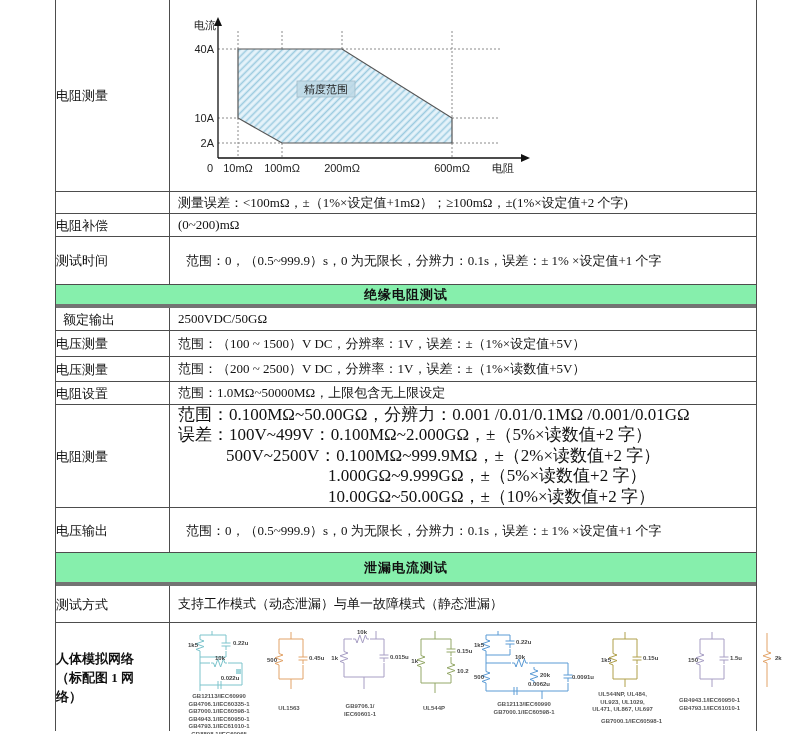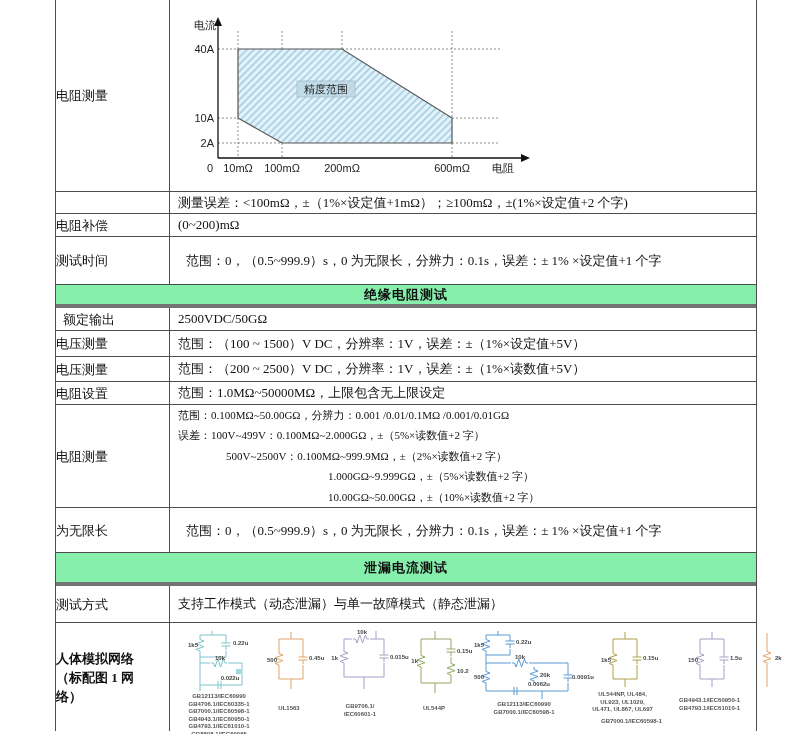--- a/index.html
+++ b/index.html
@@ -24,21 +24,21 @@
     flex:1;display:flex;align-items:center;box-sizing:border-box;
     padding:0 8px;font-size:13px;min-width:0;
   }
   .ccell.col{flex-direction:column;align-items:stretch;justify-content:center;padding:0;}
   .sect{
     background:#86efac;font-weight:bold;font-size:13px;letter-spacing:1px;
     display:flex;align-items:center;justify-content:center;
     border-bottom:4px solid #737373;box-sizing:border-box;
   }
   .rangeline{padding:0 8px;font-size:13px;height:34px;display:flex;align-items:center;}
-  .mline{padding:0 8px;font-size:11px;line-height:20.5px;font-family:Liberation Serif, serif;}
+  .mline{padding:0 8px;font-size:17px;line-height:20.5px;font-family:Liberation Serif, serif;}
   .ind1{padding-left:56px;}
   .ind2{padding-left:158px;}
   .wrap2{line-height:21px;padding:3px 8px;}
   
   .chart-wrap{height:158px;position:relative;}
   .chart-wrap svg{display:block;}
   .chart-wrap text{font-size:11px;fill:#222;font-family:"Liberation Sans","DejaVu Sans",sans-serif;}
   
   .netcell{position:relative;display:flex;align-items:flex-start;gap:7px;
     padding:6px 2px 0 14px;font-family:"Liberation Sans","DejaVu Sans",sans-serif;}
@@ -168,21 +168,21 @@
       <div class="mline">范围：0.100MΩ~50.00GΩ，分辨力：0.001 /0.01/0.1MΩ /0.001/0.01GΩ</div>
       <div class="mline">误差：100V~499V：0.100MΩ~2.000GΩ，±（5%×读数值+2 字）</div>
       <div class="mline ind1">500V~2500V：0.100MΩ~999.9MΩ，±（2%×读数值+2 字）</div>
       <div class="mline ind2">1.000GΩ~9.999GΩ，±（5%×读数值+2 字）</div>
       <div class="mline ind2">10.00GΩ~50.00GΩ，±（10%×读数值+2 字）</div>
     </div>
   </div>
 
 
   <div class="trow" style="height:45px">
-    <div class="lcell">为无限长</div>
+    <div class="lcell">电压输出</div>
     <div class="ccell">
       <div class="wrap2">范围：0，（0.5~999.9）s，0 为无限长，分辨力：0.1s，误差：± 1% ×设定值+1 个字</div>
     </div>
   </div>
 
   <div class="sect" style="height:33px">泄漏电流测试</div>
 
   <div class="trow" style="height:37px">
     <div class="lcell">测试方式</div>
     <div class="ccell">支持工作模式（动态泄漏）与单一故障模式（静态泄漏）</div>

